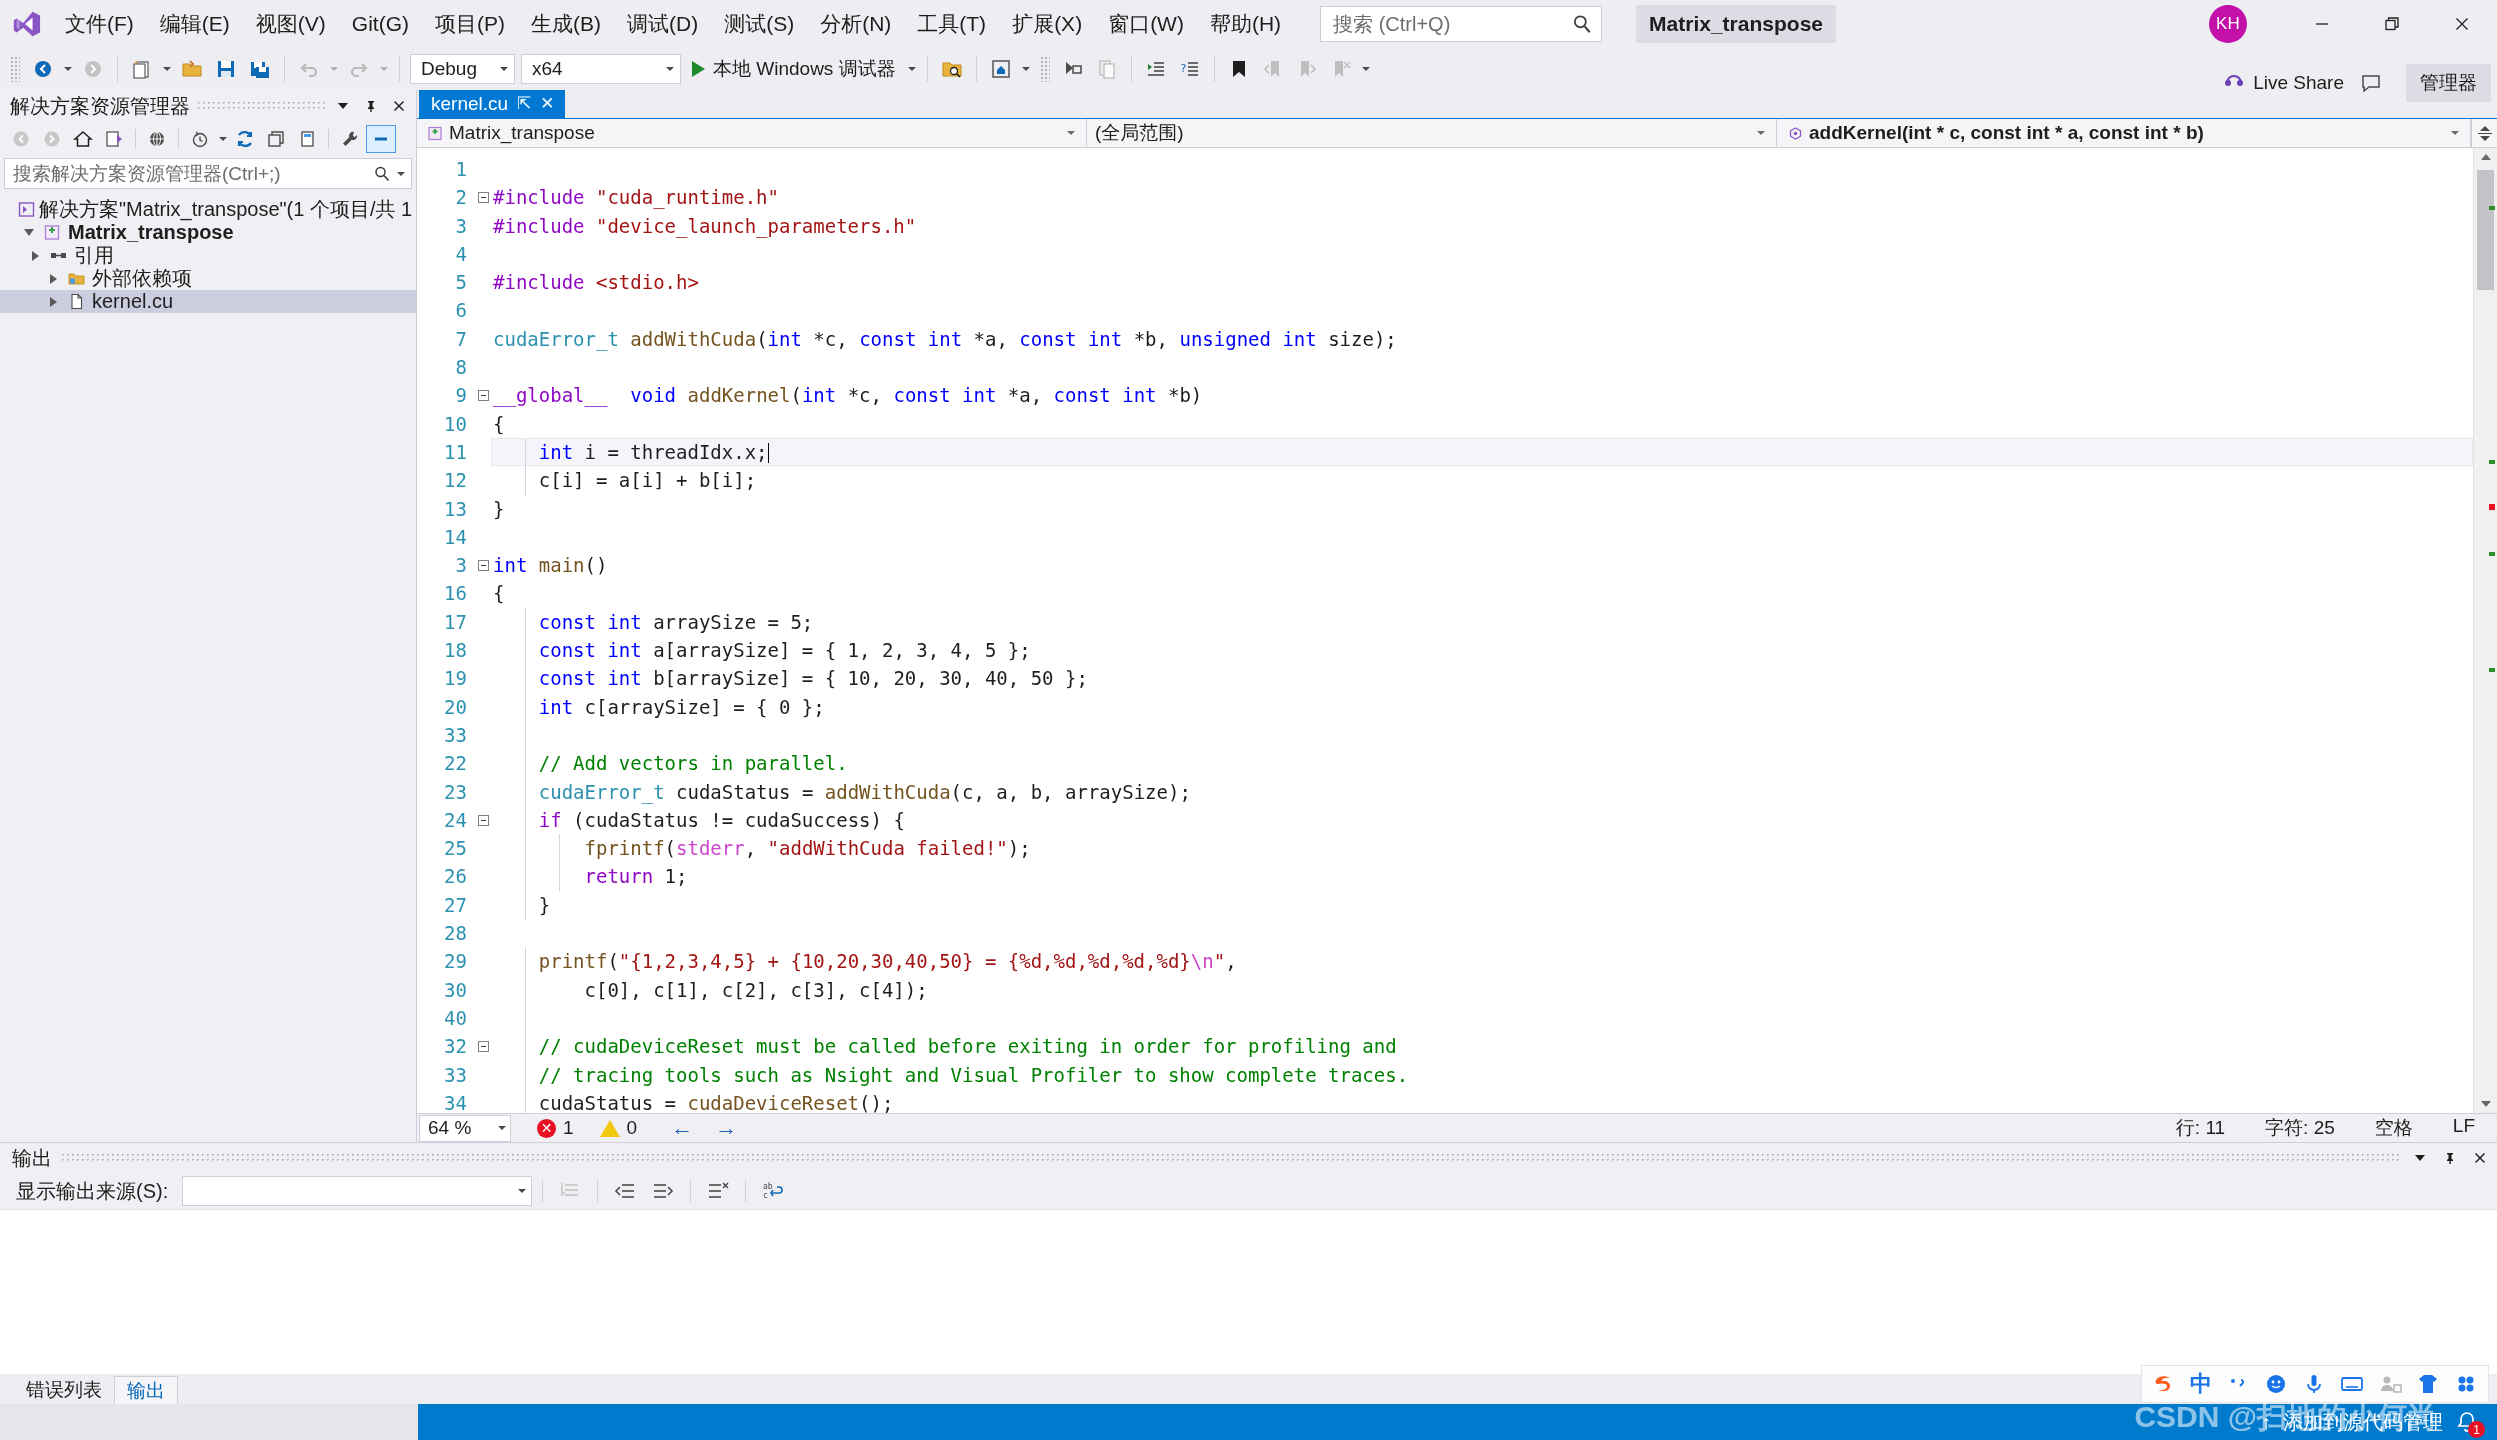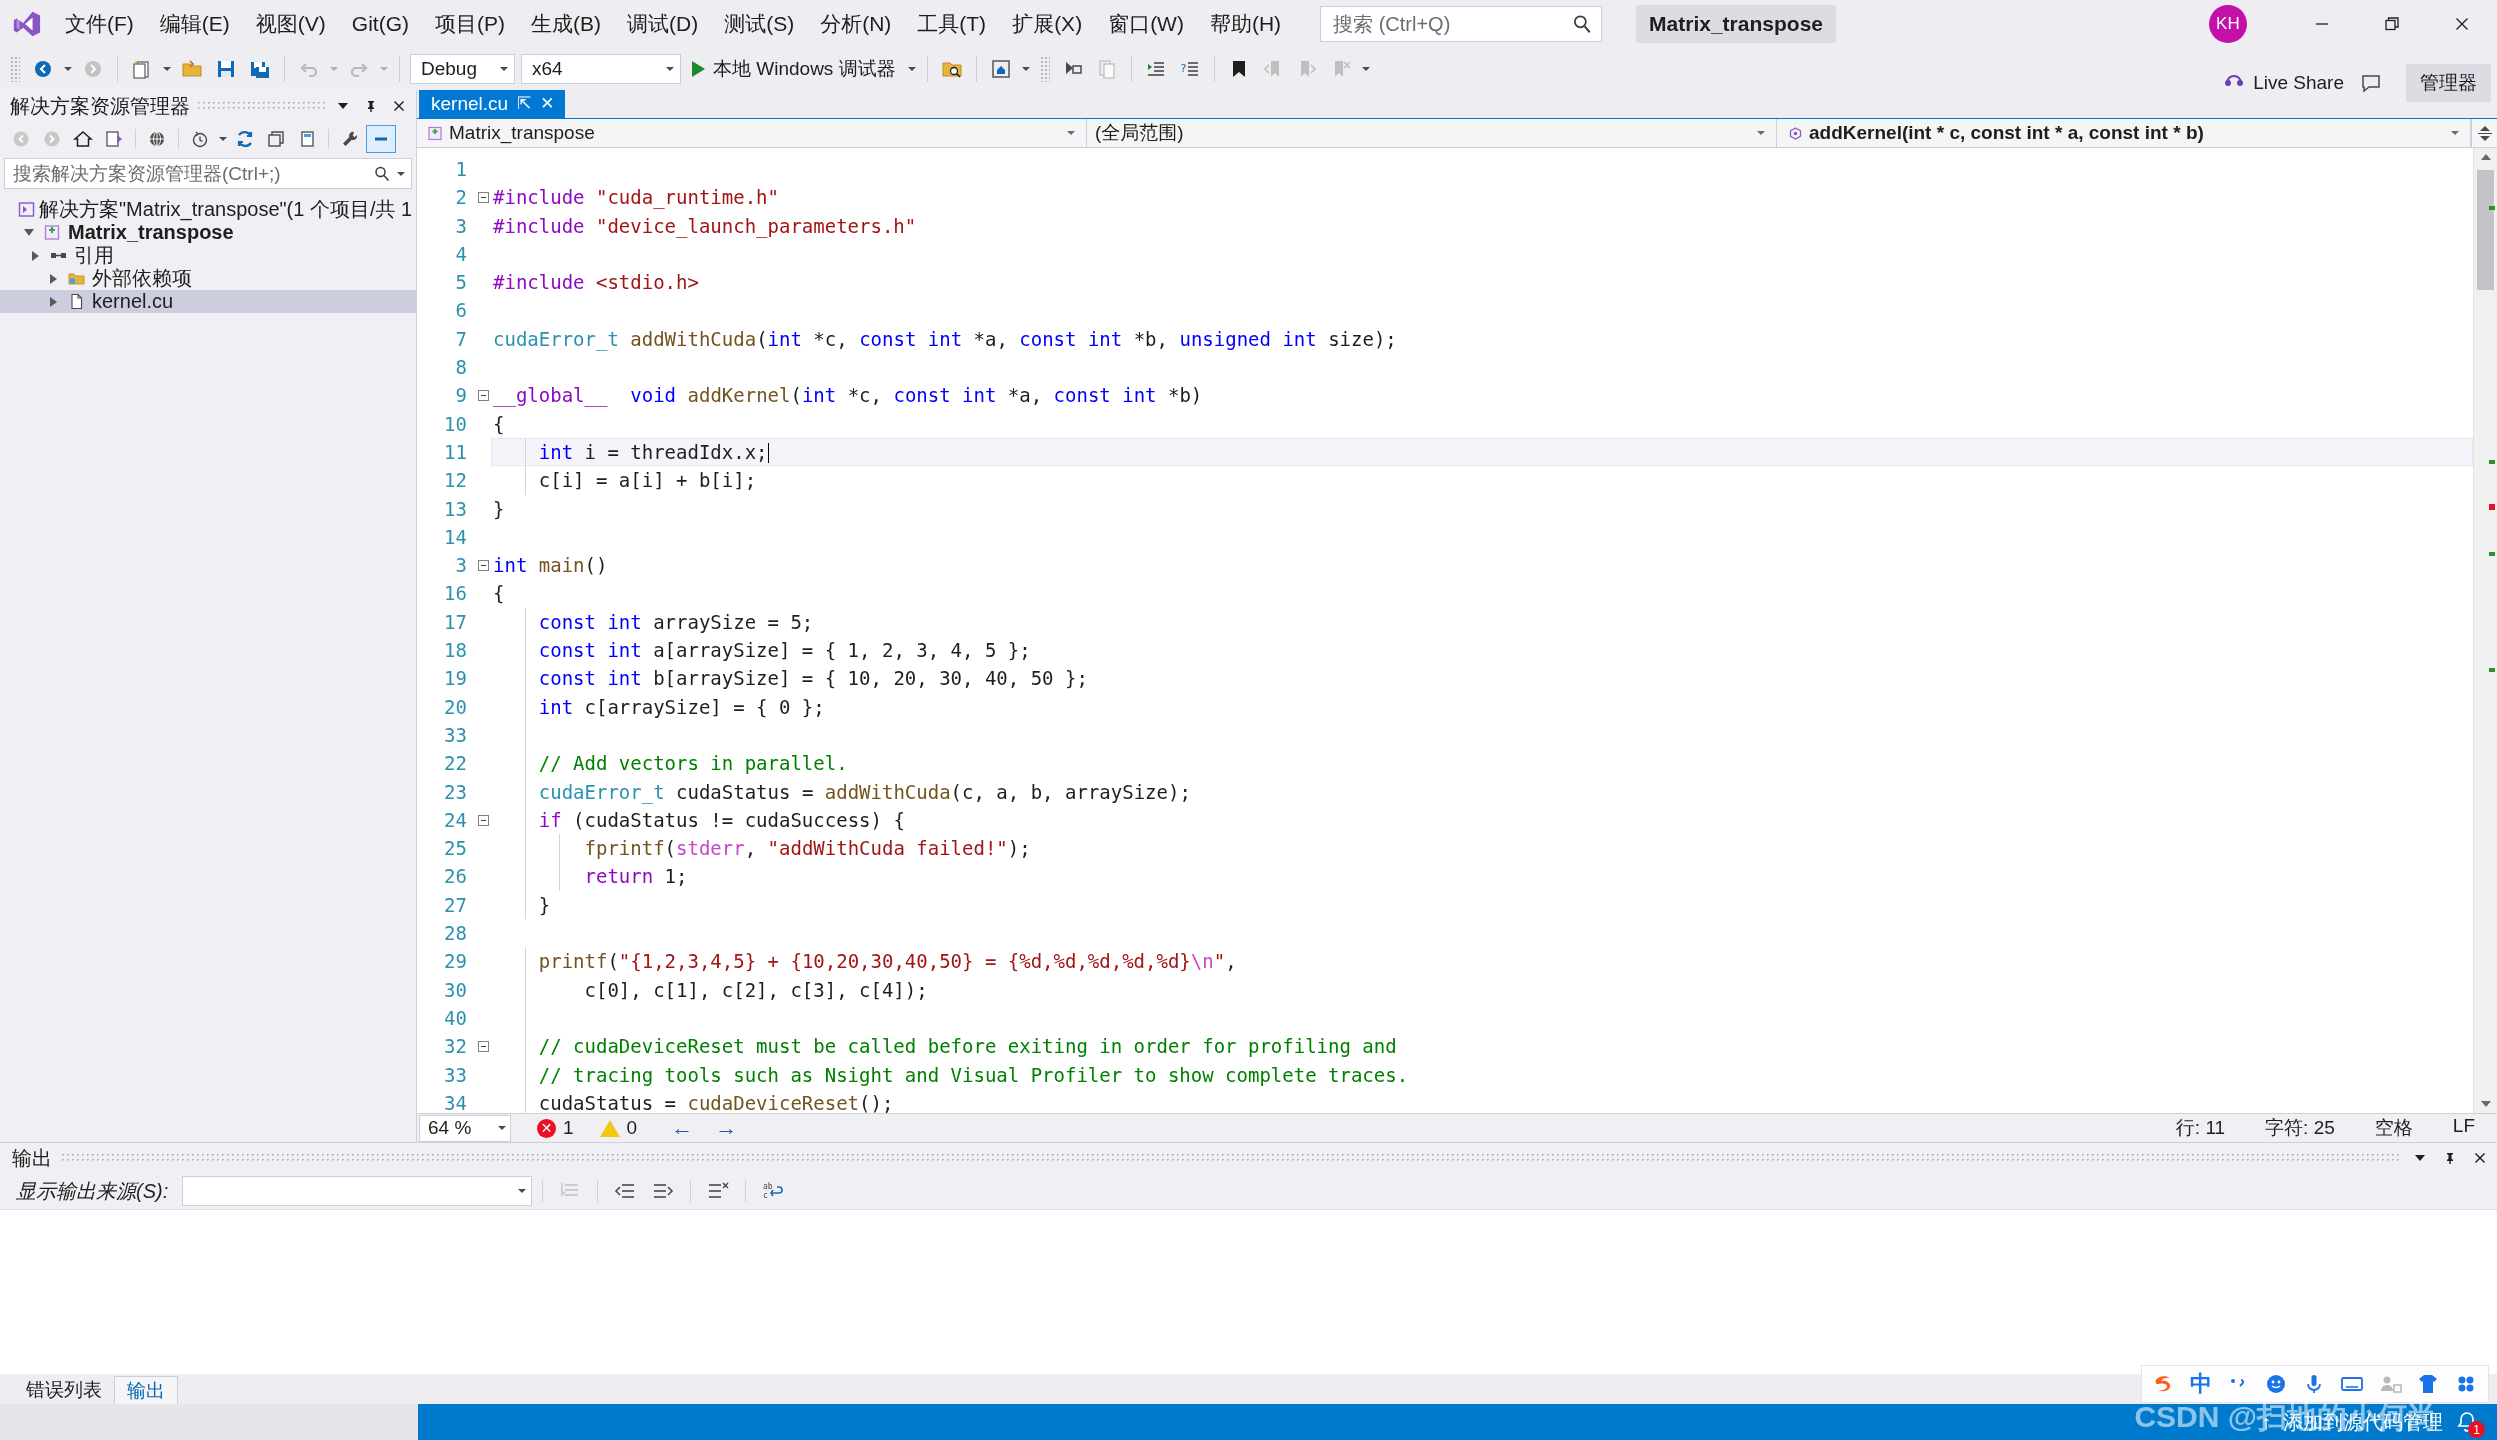--- a/index.html
+++ b/index.html
@@ -351,21 +351,21 @@
     height: 30px; display: flex; align-items: center;
     padding: 0 6px 0 12px; gap: 8px;
   }
   .out-title { font-size: 20px; color: #1e1e1e; }
   .out-dots { flex: 1; height: 10px;
     background-image: radial-gradient(#b4b4be 1px, transparent 1px);
     background-size: 5px 5px; background-position: 0 4px; }
   .out-toolbar {
     height: 36px; display: flex; align-items: center; padding-left: 16px; gap: 4px;
   }
-  .out-lbl { font-size: 20px; color: #1e1e1e; margin-right: 10px; font-style: italic; }
+  .out-lbl { font-size: 20px; color: #1e1e1e; margin-right: 10px; }
   .out-combo {
     width: 350px; height: 30px; background: #fff; border: 1px solid #cccedb;
     display: flex; align-items: center; padding: 0 5px;
   }
   .out-combo .cv { margin-left: auto; width: 0; height: 0;
     border-left: 4px solid transparent; border-right: 4px solid transparent;
     border-top: 4px solid #4a4a4a; }
   .out-tb { width: 34px; height: 30px; display: flex; align-items: center; justify-content: center; }
   .out-tb svg { width: 22px; height: 22px; }
   .out-tb-sep { width: 1px; height: 22px; background: #cfcfd8; margin: 0 6px; }

